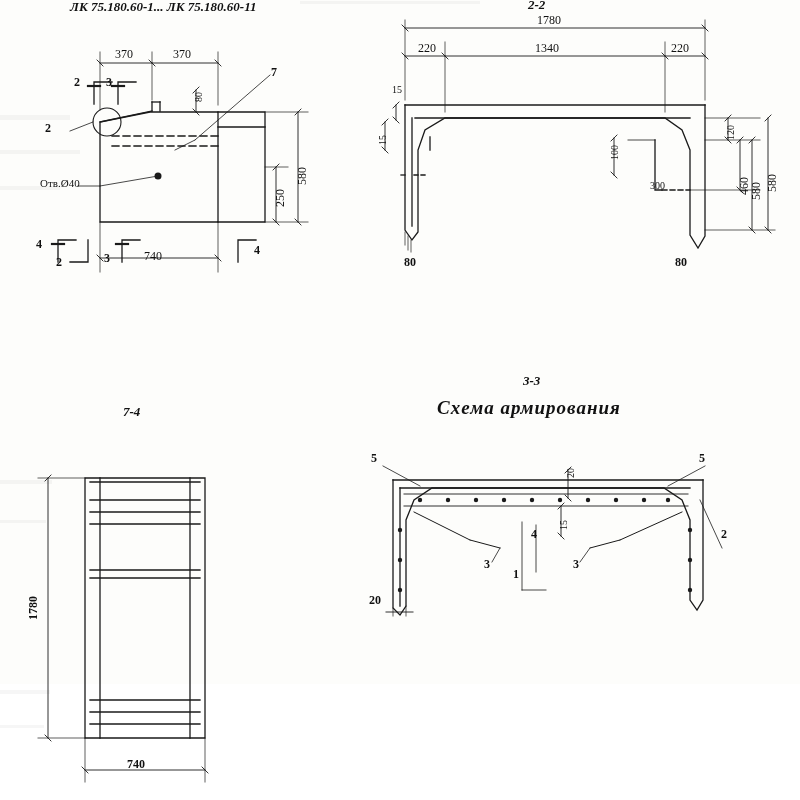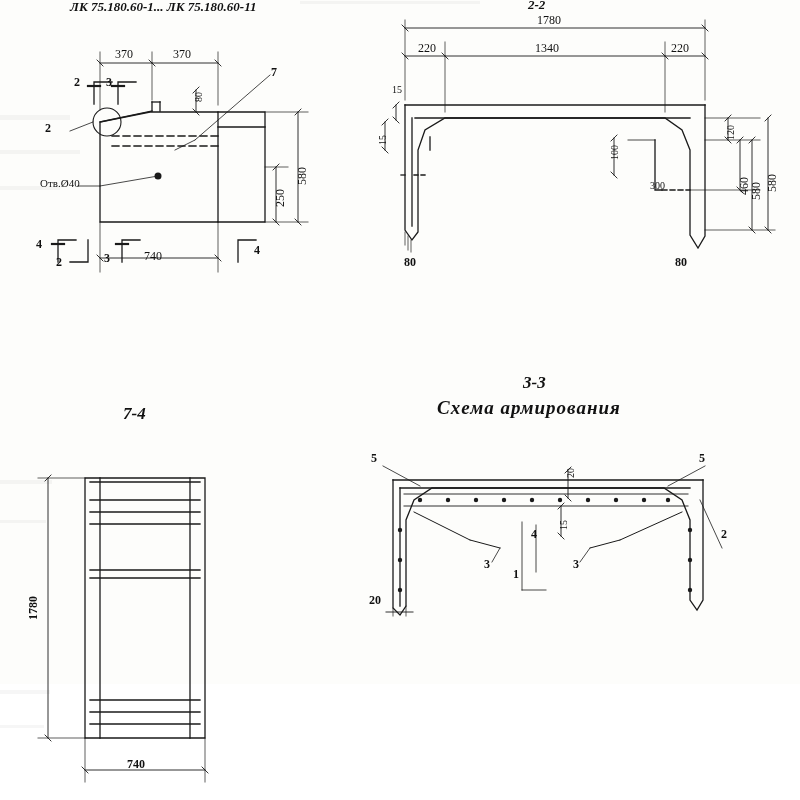--- a/index.html
+++ b/index.html
@@ -37,21 +37,21 @@
   .lbl {
     position: absolute;
     font-family: "Liberation Serif", serif;
     font-size: 12px;
     color: #111;
     white-space: nowrap;
     line-height: 1;
   }
   .lbl.b { font-weight: bold; }
   .lbl.small { font-size: 10px; }
-  .lbl.big { font-size: 17px; font-style: italic; font-weight: bold; text-align: right; }
+  .lbl.big { font-size: 13px; font-style: italic; font-weight: bold; text-align: right; }
   .lbl.title { font-size: 13px; font-style: italic; font-weight: bold; }
   .rot90 { transform: rotate(-90deg); transform-origin: left top; }
 </style>
 </head>
 <body>
 
 <div id="sheet">
 
   <div class="noise" style="left:0;top:115px;width:70px;height:5px;"></div>
   <div class="noise" style="left:0;top:150px;width:80px;height:4px;"></div>

